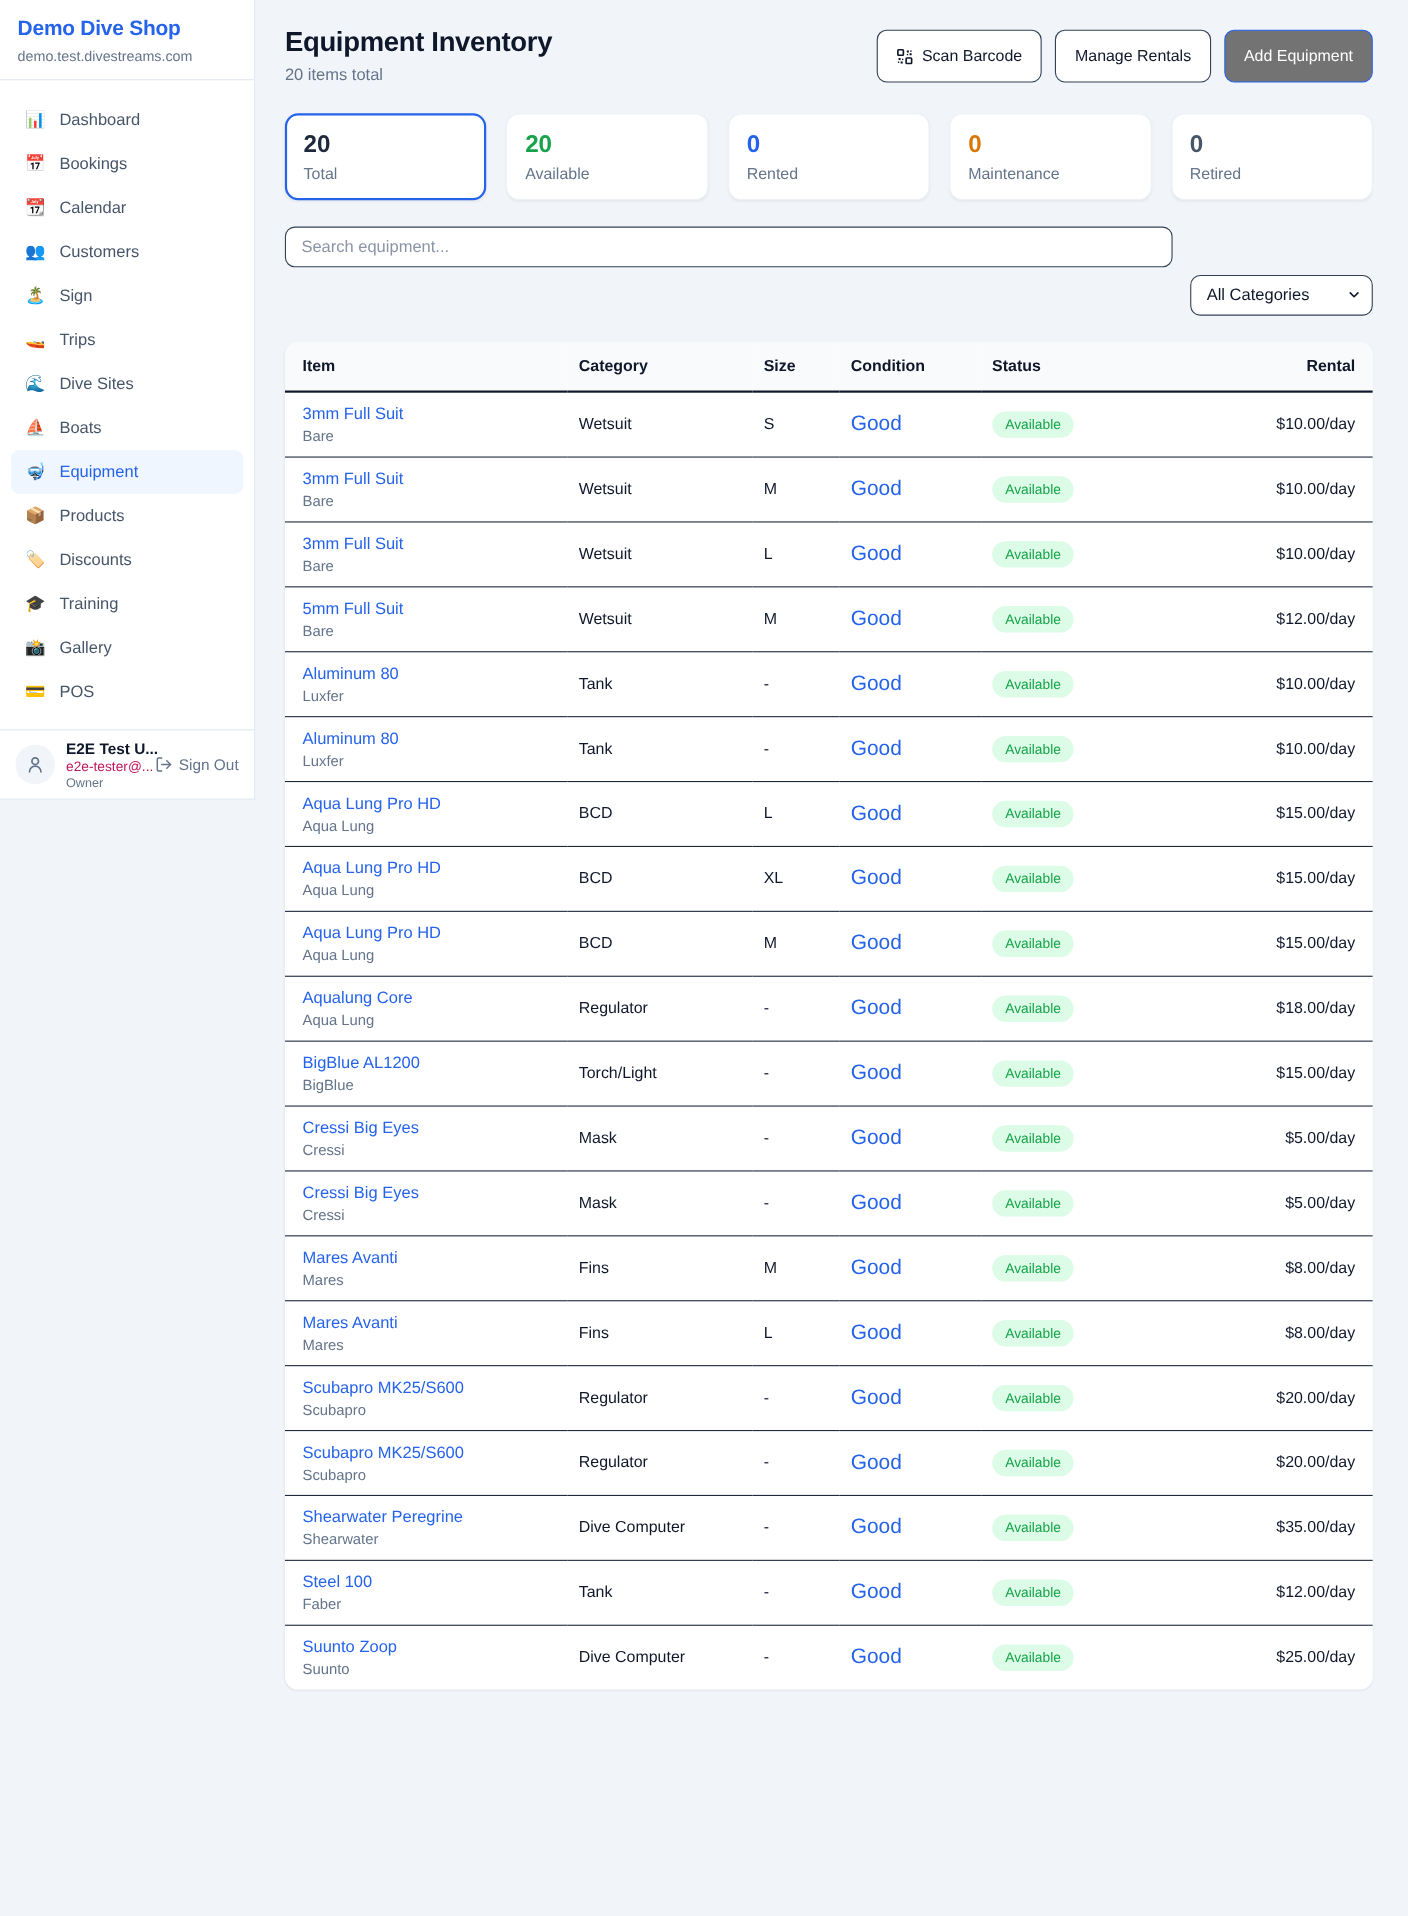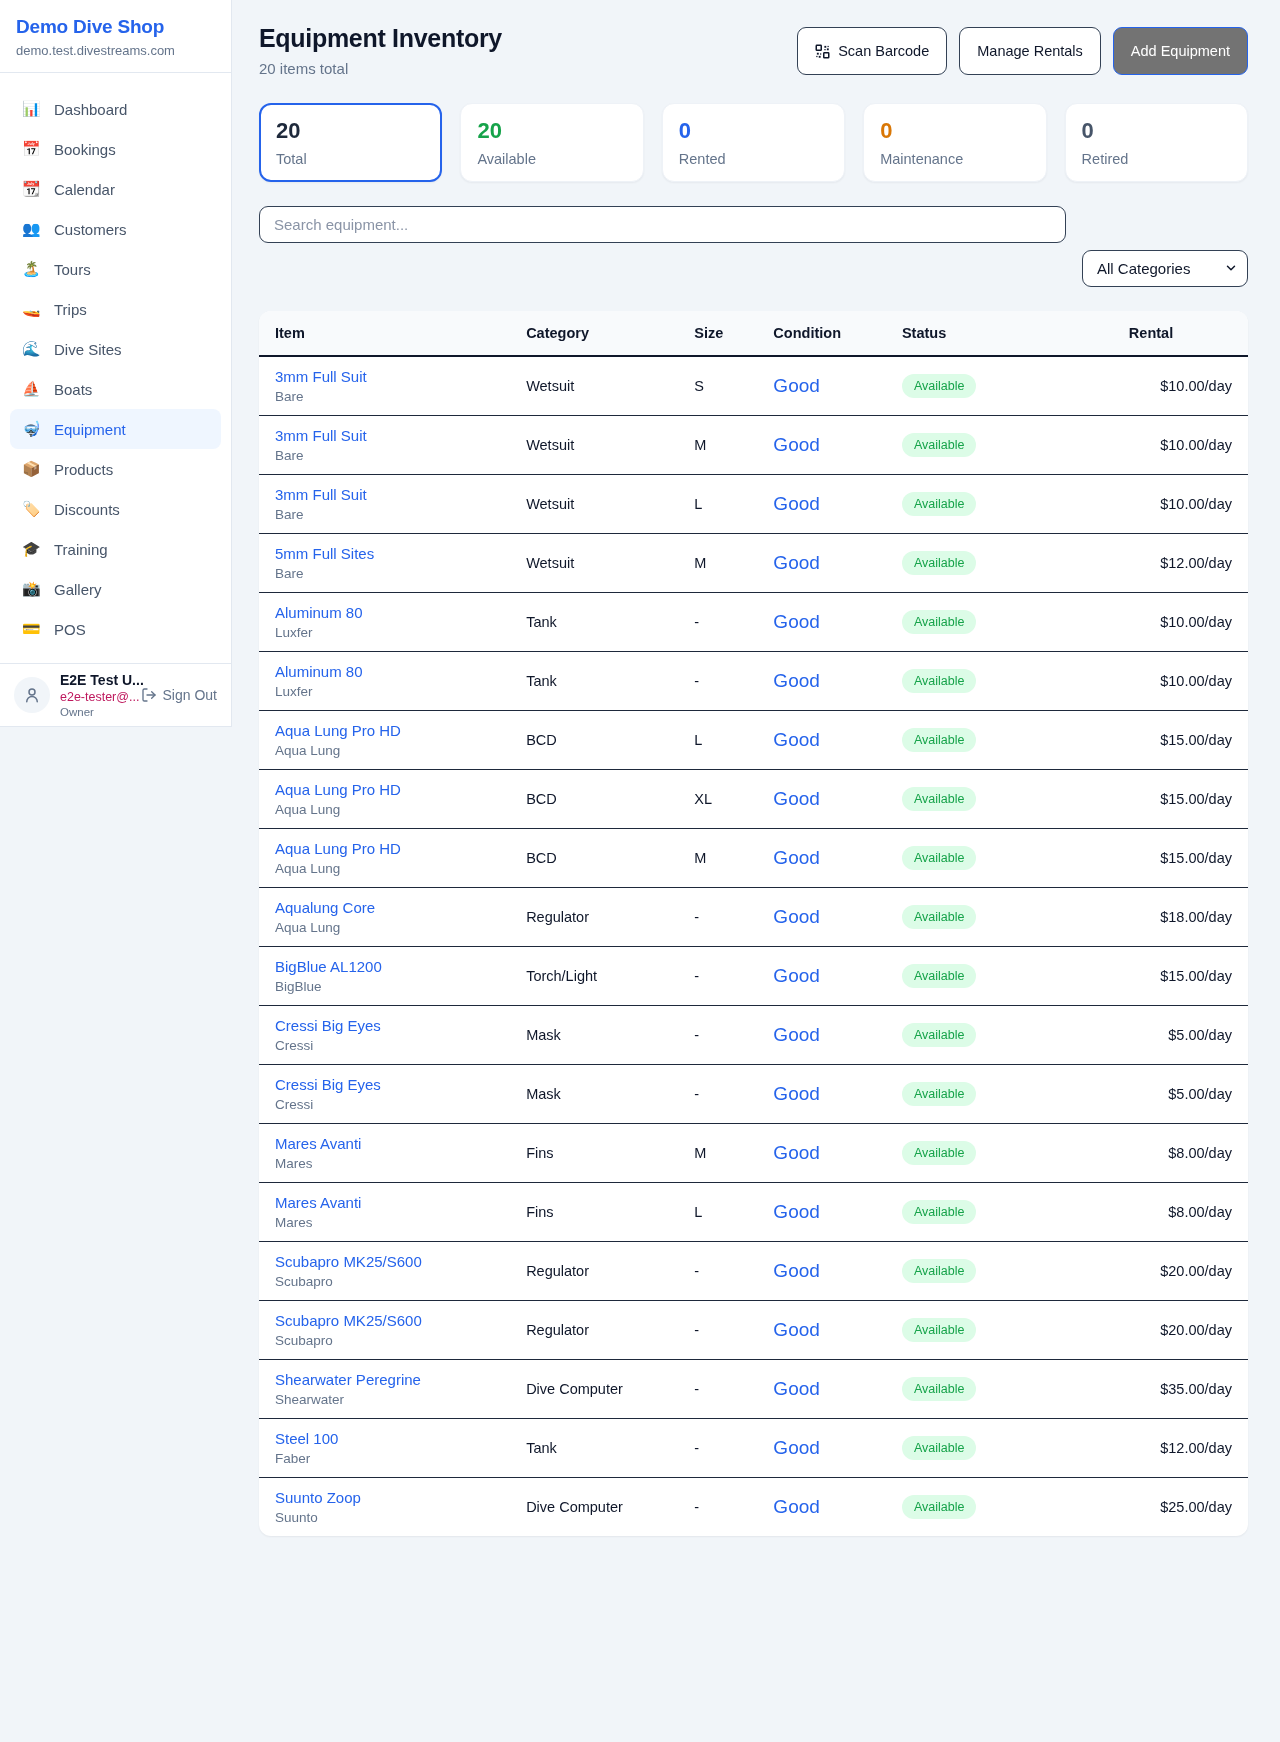--- a/index.html
+++ b/index.html
@@ -82,21 +82,21 @@
   .table-card {
     margin-top:24px; background:#fff; border-radius:12px; overflow:hidden;
     box-shadow:0 1px 2px rgba(15,23,42,0.06);
   }
   table { width:100%; border-collapse:collapse; }
   thead th {
     background:#f8fafc; font-size:14.5px; font-weight:700; color:#0f172a; text-align:left;
     padding:14px 10px; border-bottom:2px solid #0f172a;
   }
   thead th:first-child { padding-left:16px; }
-  thead th:last-child { padding-right:16px; text-align:center; }
+  thead th:last-child { padding-right:16px; text-align:right; }
   tbody td { padding:11px 10px; border-bottom:1.5px solid #1e293b; vertical-align:middle; }
   tbody tr:last-child td { border-bottom:none; }
   tbody td:first-child { padding-left:16px; }
   tbody td:last-child { padding-right:16px; text-align:right; }
   .item-name { color:#2563eb; font-size:15px; font-weight:500; cursor:pointer; }
   .item-brand { color:#64748b; font-size:13.5px; margin-top:4px; }
   .cell-text { font-size:14.5px; color:#0f172a; }
   .cond-link { font-size:19px; color:#2563eb; cursor:pointer; }
   .badge {
     display:inline-block; background:#dcfce7; color:#16a34a; font-size:12.5px;
@@ -125,21 +125,21 @@
       <div class="nav-item">
         <span class="nav-icon">📆</span>
         <span>Calendar</span>
       </div>
       <div class="nav-item">
         <span class="nav-icon">👥</span>
         <span>Customers</span>
       </div>
       <div class="nav-item">
         <span class="nav-icon">🏝️</span>
-        <span>Tours</span>
+        <span>Sign</span>
       </div>
       <div class="nav-item">
         <span class="nav-icon">🚤</span>
         <span>Trips</span>
       </div>
       <div class="nav-item">
         <span class="nav-icon">🌊</span>
         <span>Dive Sites</span>
       </div>
       <div class="nav-item">
@@ -309,21 +309,21 @@
               <div class="item-brand">Bare</div>
             </td>
             <td><span class="cell-text">Wetsuit</span></td>
             <td><span class="cell-text">L</span></td>
             <td><span class="cond-link">Good</span></td>
             <td><span class="badge">Available</span></td>
             <td><span class="rental">$10.00/day</span></td>
           </tr>
           <tr>
             <td>
-              <div class="item-name">5mm Full Sites</div>
+              <div class="item-name">5mm Full Suit</div>
               <div class="item-brand">Bare</div>
             </td>
             <td><span class="cell-text">Wetsuit</span></td>
             <td><span class="cell-text">M</span></td>
             <td><span class="cond-link">Good</span></td>
             <td><span class="badge">Available</span></td>
             <td><span class="rental">$12.00/day</span></td>
           </tr>
           <tr>
             <td>

